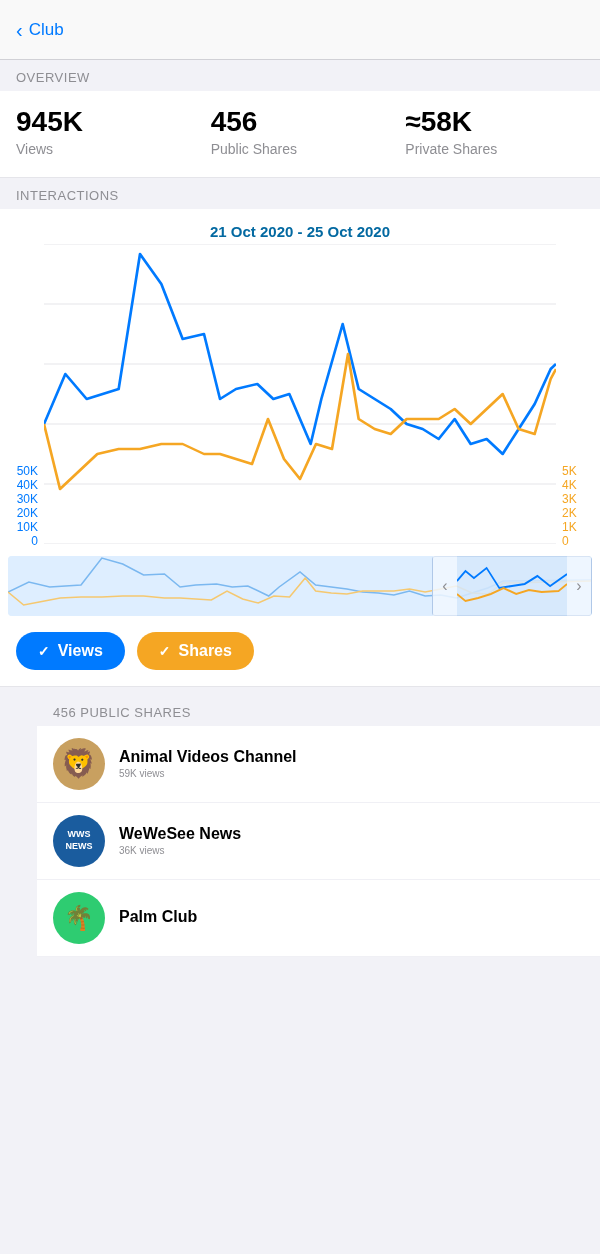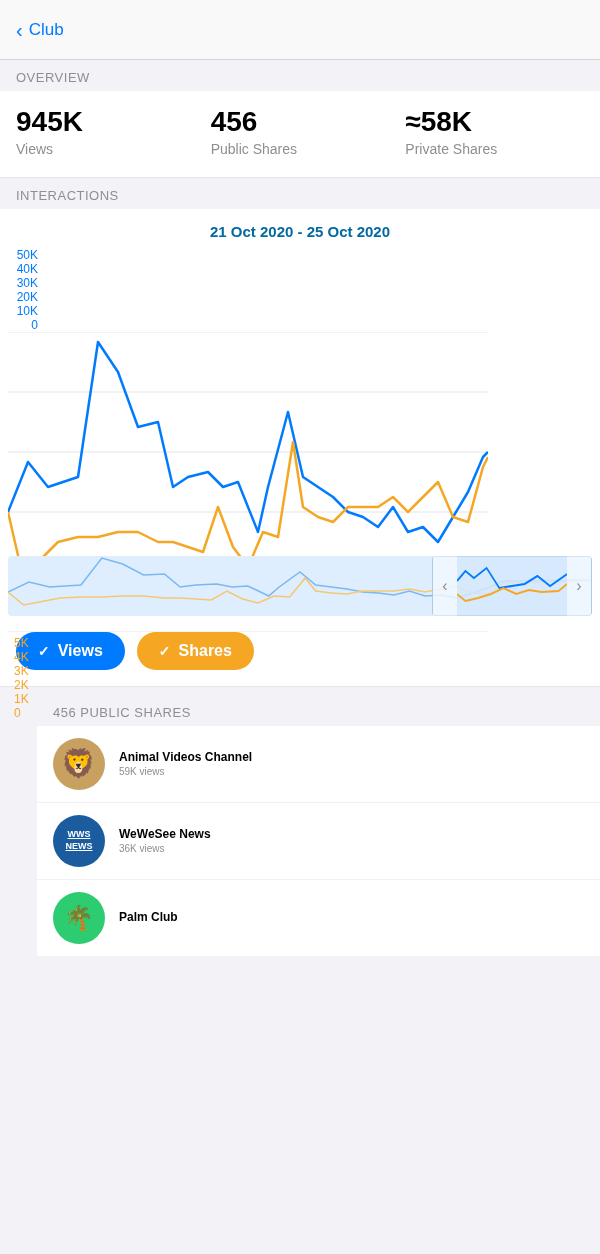--- a/index.html
+++ b/index.html
@@ -93,23 +93,22 @@
       color: #0369a1;
     }
 
     .chart-container {
       position: relative;
       padding: 0 8px;
     }
 
     .chart-area {
       display: flex;
-      align-items: flex-start;
+      align-items: flex-end;
       height: 300px;
-      flex-direction: column;
     }
 
     .y-axis-left {
       display: flex;
       flex-direction: column;
       justify-content: space-between;
       align-items: flex-end;
       padding: 0 6px 0 0;
       font-size: 12px;
       color: #007aff;
@@ -265,34 +264,33 @@
       line-height: 1;
     }
 
     .avatar-wws {
       background: #1a5c9e;
       font-size: 9px;
       font-weight: 800;
       text-align: center;
       line-height: 1.2;
       letter-spacing: 0;
-      text-decoration: underline;
     }
 
     .avatar-palm {
       background: #2ecc71;
       font-size: 24px;
     }
 
     .channel-info {
       flex: 1;
     }
 
     .channel-name {
-      font-size: 12px;
+      font-size: 16px;
       font-weight: 700;
       color: #000;
     }
 
     .channel-views {
       font-size: 10px;
       color: #8e8e93;
       margin-top: 2px;
     }
   </style>

